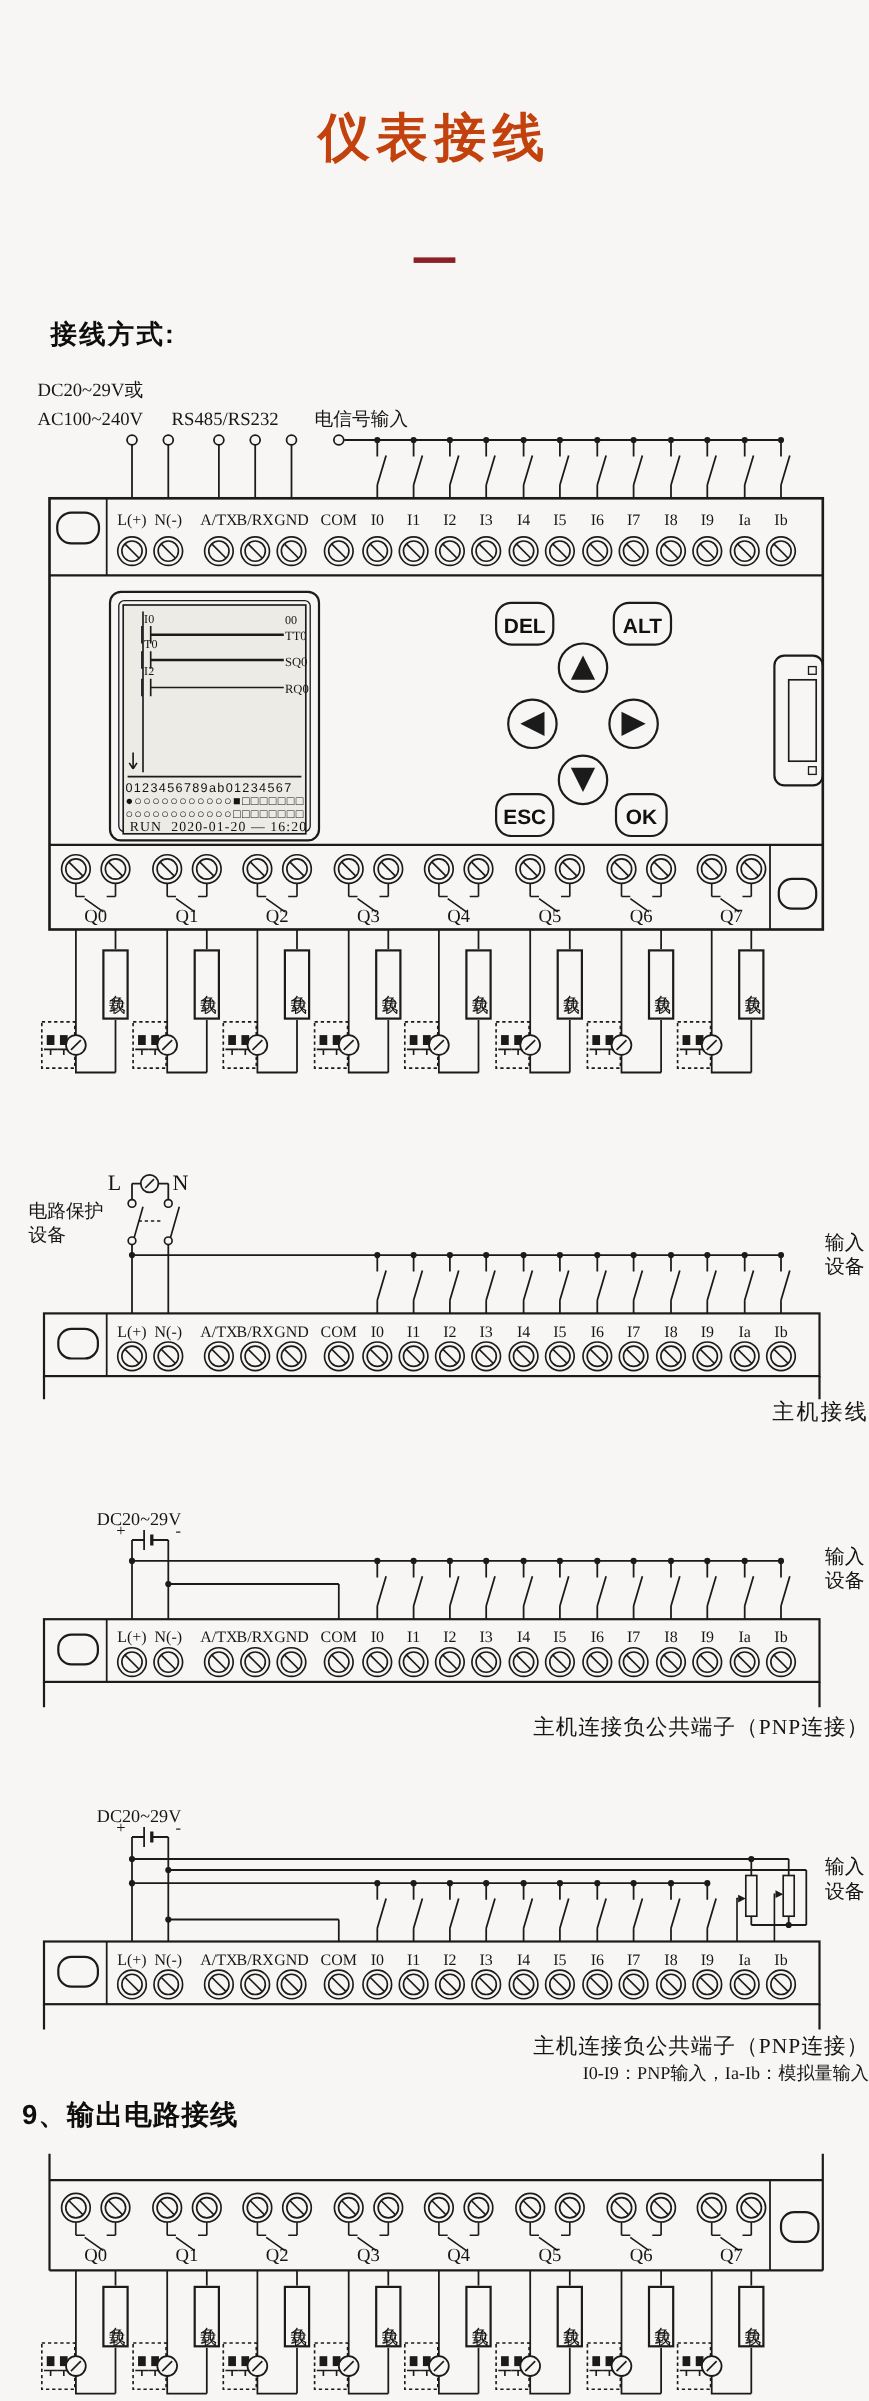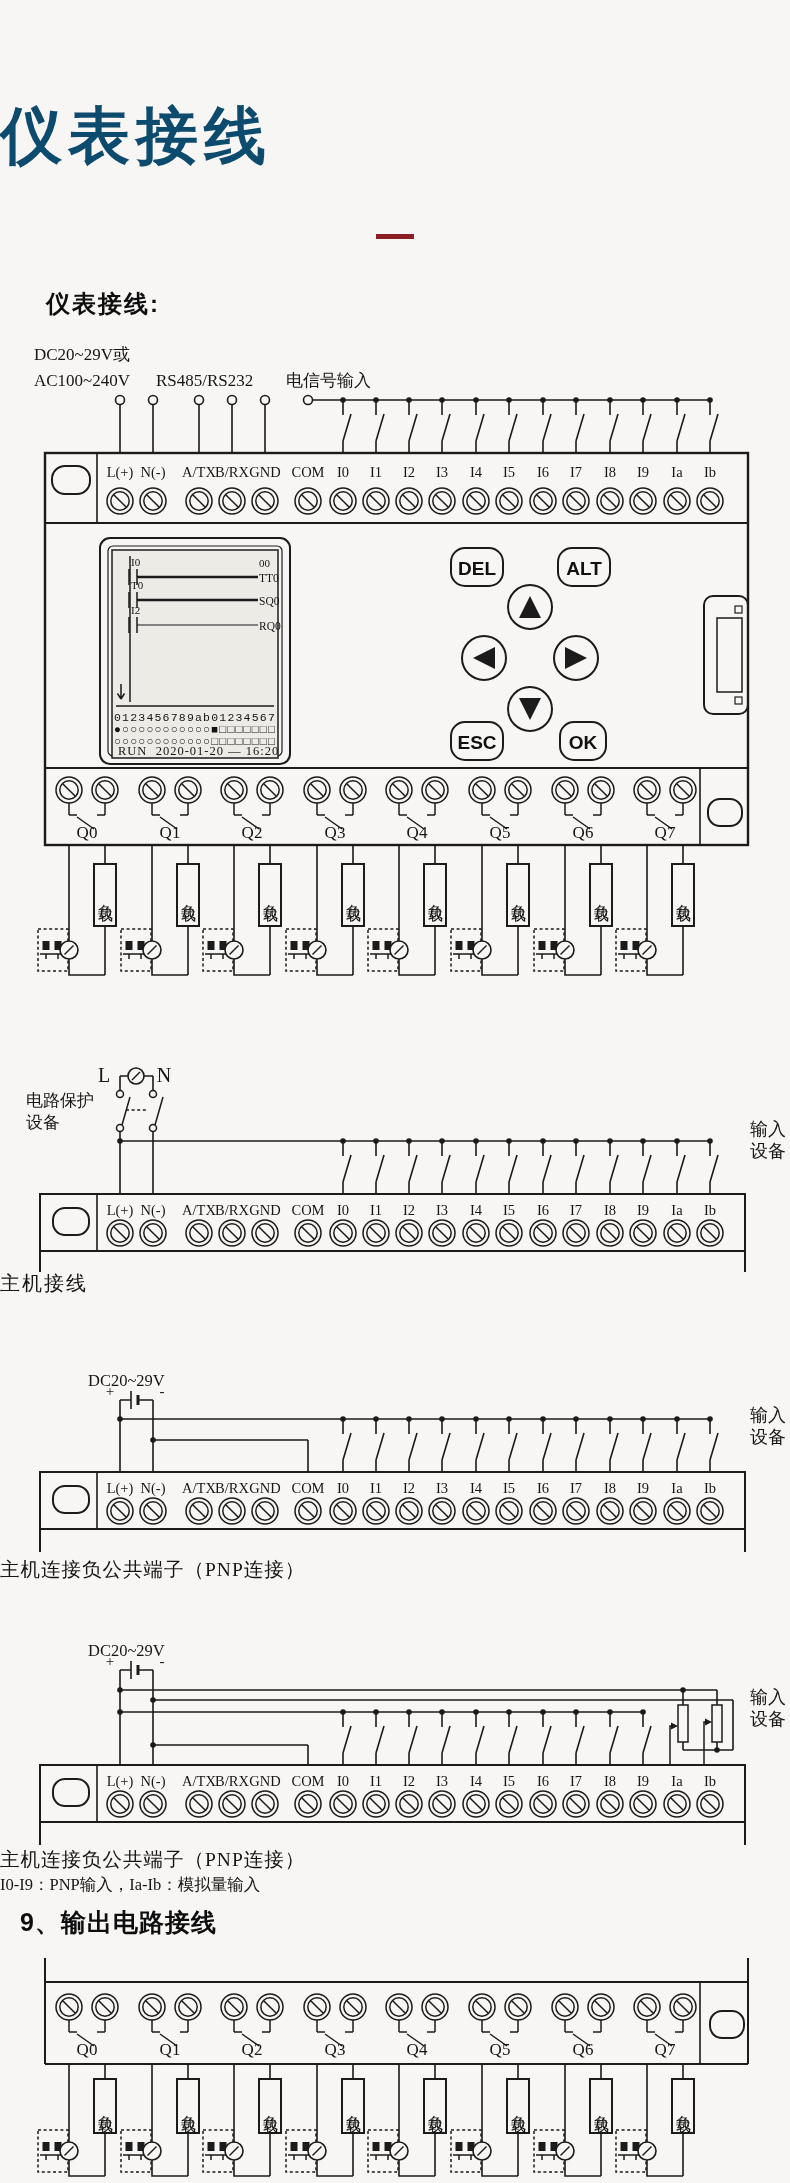--- a/index.html
+++ b/index.html
@@ -23,30 +23,30 @@
   .art text.t20{font-size:20px;text-anchor:middle}
   .art text.t15{font-size:15px;text-anchor:middle}
   .art .tl text{text-anchor:middle;font-size:14.5px}
   .art .ql text{text-anchor:middle;font-size:17px}
   .art .btn text{font-family:"Liberation Sans",sans-serif;font-weight:bold;font-size:19px;
                  text-anchor:middle;fill:#111}
   .art text.l11{font-size:11px}
   .art text.l115{font-size:11.5px}
   
   .hd{position:absolute;font-weight:bold;color:#0e0e0e;white-space:nowrap}
-  .title{position:absolute;left:0;right:0;top:94px;font-size:62px;
-         font-weight:900;letter-spacing:6px;color:#0c4a6e}
+  .title{position:absolute;left:0;right:0;top:94px;text-align:center;font-size:47px;
+         font-weight:900;letter-spacing:6px;color:#c2410c}
   .red-dash{position:absolute;left:376px;top:234px;width:38px;height:5px;background:#8a1f26}
-  .cap{position:absolute;left:0;width:790px;text-align:left;
+  .cap{position:absolute;left:0;width:790px;text-align:right;
        font-family:"Liberation Serif",serif;color:#161616;white-space:nowrap}
   .load{position:absolute;width:24px;box-sizing:border-box;border:2px solid #1b1b1b;
         background:#f8f6f4;writing-mode:vertical-rl;text-orientation:upright;
         display:flex;align-items:center;justify-content:center;
         font-family:"Liberation Serif",serif;font-size:15px;letter-spacing:3px;color:#141414}
-  .lcdrow{position:absolute;left:114px;width:132px;font-family:Liberation Mono, monospace;
+  .lcdrow{position:absolute;left:114px;width:132px;font-family:Liberation Sans, sans-serif;
           font-size:11.5px;letter-spacing:1.2px;color:#141414;white-space:pre}
   .lcdstatus{position:absolute;left:118px;width:160px;font-family:"Liberation Serif",serif;
              font-size:12.5px;letter-spacing:1px;color:#141414;white-space:pre}
   .iodev{position:absolute;font-family:"Liberation Serif",serif;font-size:18px;
          line-height:22px;color:#161616}
   .protect{position:absolute;left:26px;top:1090px;width:86px;
            font-family:"Liberation Serif",serif;font-size:17px;line-height:22px;color:#161616}
 </style>
 </head>
 <body>
@@ -605,21 +605,21 @@
           <use href="#outgroupS" x="399" y="2064"></use>
           <use href="#outgroupS" x="482" y="2064"></use>
           <use href="#outgroupS" x="565" y="2064"></use>
           <use href="#outgroupS" x="647" y="2064"></use>
         </g>
   </g>
 </svg>
 
 <div class="title">仪表接线</div>
 <div class="red-dash"></div>
-<div class="hd" style="left:46px;top:288px;font-size:24px;letter-spacing:2px">仪表接线:</div>
+<div class="hd" style="left:46px;top:288px;font-size:24px;letter-spacing:2px">接线方式:</div>
 
 <div class="lcdrow" style="top:711px">0123456789ab01234567</div>
 <div class="lcdrow" style="top:723px">●○○○○○○○○○○○■□□□□□□□</div>
 <div class="lcdrow" style="top:735px">○○○○○○○○○○○○□□□□□□□□</div>
 <div class="lcdstatus" style="top:744px">RUN  2020-01-20 — 16:20</div>
 
 <div class="load" style="left:93px;top:863px;height:64px">负载</div>
 <div class="load" style="left:176px;top:863px;height:64px">负载</div>
 <div class="load" style="left:258px;top:863px;height:64px">负载</div>
 <div class="load" style="left:341px;top:863px;height:64px">负载</div>

